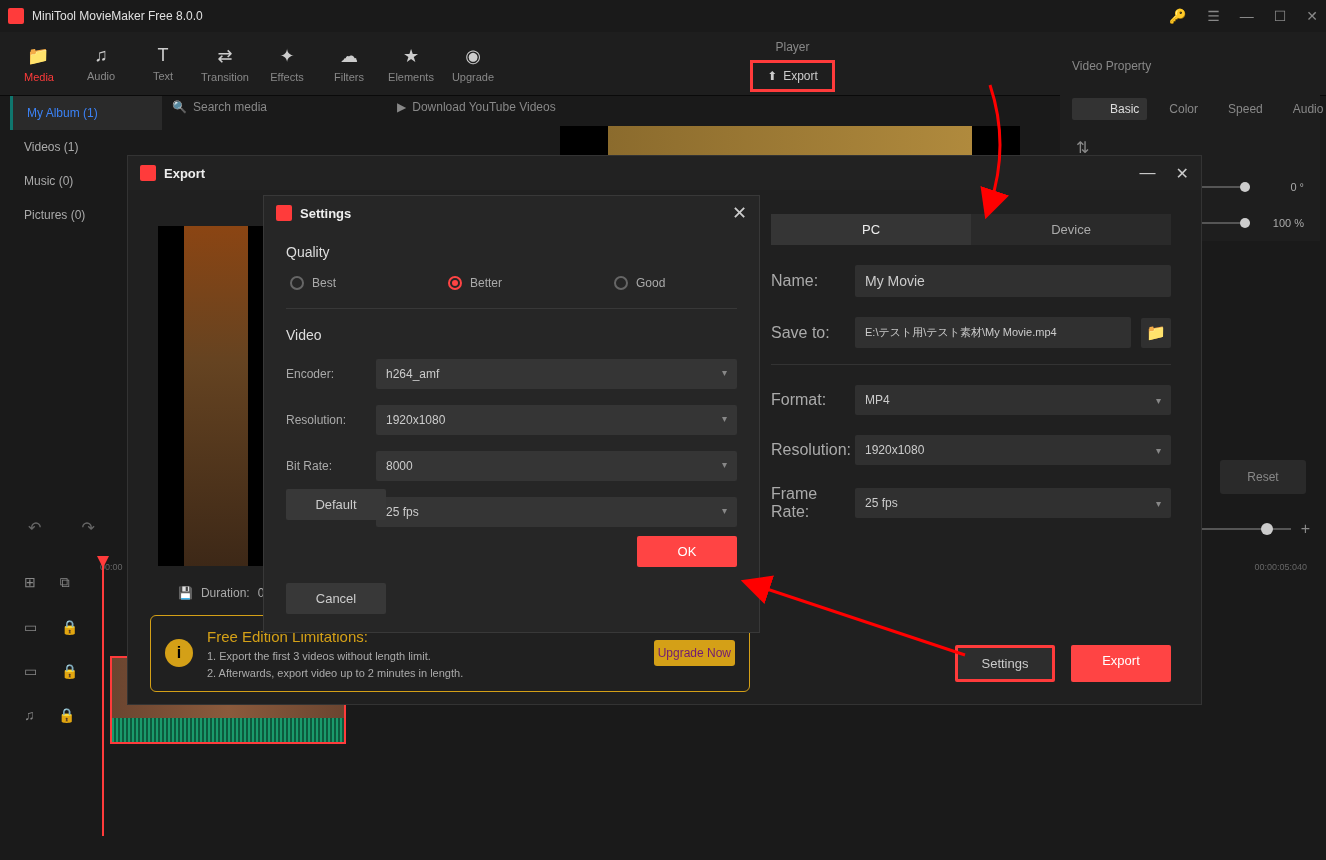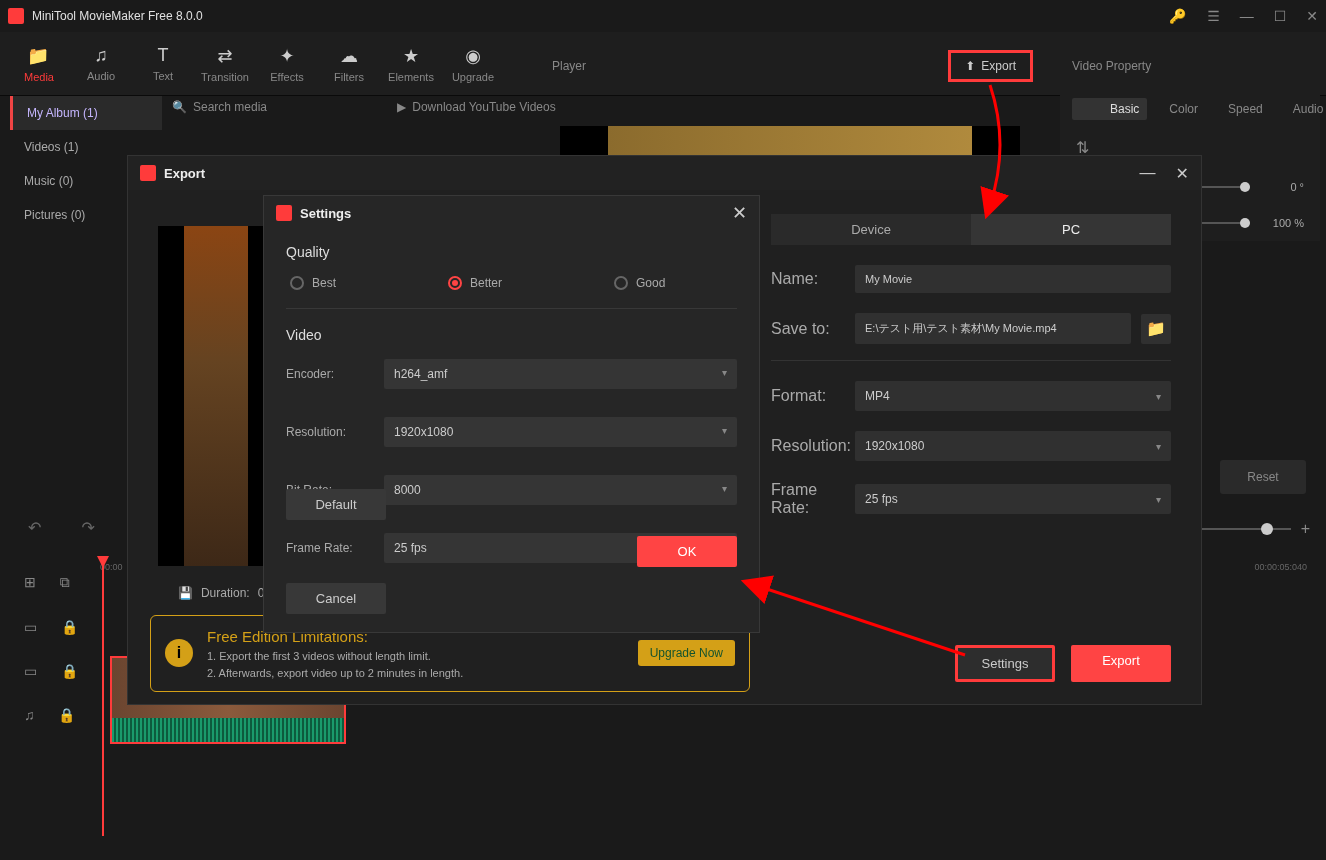--- a/index.html
+++ b/index.html
@@ -15,39 +15,39 @@
 
 
 .toolbar { height: 64px; background: #1e1e1e; display: flex; padding: 0 8px; border-bottom: 1px solid #0a0a0a; }
 .toolbar-item { width: 62px; display: flex; flex-direction: column; align-items: center; justify-content: center; gap: 4px; cursor: pointer; }
 .toolbar-item.active { color: #ff3b3b; }
 .toolbar-item .icon { font-size: 18px; }
 .toolbar-item .label { font-size: 11px; color: #888; }
 .toolbar-item.active .label { color: #ff3b3b; }
 
 
-.player-panel { position: absolute; top: 40px; left: 540px; width: 505px; height: 52px; background: #1e1e1e; display: flex; align-items: center; padding: 0 12px; }
+.player-panel { position: absolute; top: 40px; left: 540px; width: 505px; height: 52px; background: #1e1e1e; display: flex; align-items: center; padding: 0 12px; flex-direction: column; }
 .player-panel .label { color: #888; font-size: 12px; flex: 1; }
 .export-btn { border: 3px solid #ff3b3b; padding: 6px 14px; display: flex; align-items: center; gap: 6px; color: #ccc; font-size: 12px; cursor: pointer; }
 
 
 .vp-panel { position: absolute; top: 40px; left: 1060px; width: 260px; background: #1e1e1e; }
 .vp-header { height: 52px; display: flex; align-items: center; padding: 0 12px; color: #888; font-size: 12px; }
 .vp-tabs { display: flex; gap: 14px; padding: 6px 12px; font-size: 12px; }
 .vp-tabs span { color: #888; padding: 4px 8px; cursor: pointer; }
 .vp-tabs span.active { background: #333; color: #ddd; border-radius: 2px; padding-left: 38px; }
 .vp-row { display: flex; align-items: center; padding: 12px 16px; gap: 12px; }
 .vp-slider { flex: 1; height: 2px; background: #555; position: relative; }
 .vp-slider::after { content: ''; position: absolute; right: 0; top: -4px; width: 10px; height: 10px; background: #ccc; border-radius: 50%; }
 .vp-val { font-size: 11px; color: #aaa; width: 42px; text-align: right; }
 
 
 .sidebar { position: absolute; top: 96px; left: 10px; width: 152px; }
 .sidebar-item { padding: 10px 14px; font-size: 12px; color: #aaa; cursor: pointer; }
-.sidebar-item.active { background: #2a2a2a; color: #c4b5fd; border-left: 3px solid #ef4444; }
+.sidebar-item.active { background: #2a2a2a; color: #3b82f6; border-left: 3px solid #0f766e; }
 
 
 .search-row { position: absolute; top: 100px; left: 172px; display: flex; gap: 40px; align-items: center; font-size: 12px; color: #888; }
 .search-row .search { display: flex; align-items: center; gap: 6px; }
 .search-row .yt { display: flex; align-items: center; gap: 6px; margin-left: 90px; }
 
 
 .undo-row { position: absolute; top: 518px; left: 28px; display: flex; gap: 40px; color: #666; font-size: 16px; }
 
 
@@ -77,52 +77,52 @@
 .preview { width: 116px; height: 340px; margin-left: 8px; background: #000; position: absolute; top: 20px; display: flex; align-items: center; justify-content: center; }
 .preview-img { width: 64px; height: 340px; background: linear-gradient(180deg, #8b4513 0%, #654321 40%, #3d2817 100%); }
 .duration-row { position: absolute; top: 380px; left: 28px; display: flex; align-items: center; gap: 8px; font-size: 12px; color: #aaa; }
 
 .export-right { position: absolute; top: 58px; right: 30px; width: 400px; }
 .target-tabs { display: flex; }
 .target-tabs .tab { flex: 1; text-align: center; padding: 8px; background: #2a2a2a; color: #aaa; font-size: 13px; cursor: pointer; }
 .target-tabs .tab.active { background: #353535; color: #eee; }
 .form-row { display: flex; align-items: center; margin-top: 20px; gap: 10px; }
 .form-row label { width: 74px; font-size: 16px; color: #aaa; }
-.form-row .input { flex: 1; background: #303030; padding: 8px 10px; font-size: 11px; color: #ccc; border-radius: 2px; }
+.form-row .input { flex: 1; background: #303030; padding: 8px 10px; font-size: 14px; color: #ccc; border-radius: 2px; }
 .form-row .select { flex: 1; background: #303030; padding: 8px 10px; font-size: 12px; color: #ccc; border-radius: 2px; display: flex; justify-content: space-between; align-items: center; }
 .form-row .icon-btn { width: 30px; height: 30px; background: #303030; display: flex; align-items: center; justify-content: center; color: #ccc; border-radius: 2px; }
 .divider { height: 1px; background: #333; margin-top: 16px; }
 
 .export-footer { position: absolute; bottom: 22px; right: 30px; display: flex; gap: 16px; }
 .btn { width: 100px; padding: 8px 0; text-align: center; font-size: 13px; cursor: pointer; border-radius: 2px; }
 .btn-settings { background: #2d2d2d; color: #ccc; border: 3px solid #ff3b3b; }
 .btn-export { background: #ff4444; color: #fff; }
 
 
 .limit-box { position: absolute; bottom: 12px; left: 22px; width: 600px; border: 1px solid #d4a017; border-radius: 6px; padding: 10px 14px; display: flex; align-items: center; gap: 14px; }
 .limit-box .icon { width: 28px; height: 28px; background: #d4a017; border-radius: 50%; color: #000; font-weight: bold; display: flex; align-items: center; justify-content: center; }
 .limit-box .text { flex: 1; font-size: 11px; color: #aaa; line-height: 1.5; }
 .limit-box .text .title { color: #d4a017; font-size: 15px; }
-.limit-box .upgrade { background: #d4a017; color: #14532d; padding: 6px 12px; font-size: 12px; border-radius: 3px; cursor: pointer; }
+.limit-box .upgrade { background: #d4a017; color: #701a75; padding: 6px 4px; font-size: 12px; border-radius: 3px; cursor: pointer; }
 
 
 .settings-dialog { position: absolute; top: 195px; left: 263px; width: 497px; height: 438px; background: #262626; border: 1px solid #383838; z-index: 20; }
 .settings-dialog .header { height: 34px; display: flex; align-items: center; padding: 0 12px; }
 .settings-dialog .header .logo { width: 16px; height: 16px; background: #ff3b3b; border-radius: 2px; margin-right: 8px; }
 .settings-dialog .header .title { color: #eee; font-size: 13px; font-weight: bold; flex: 1; }
 .settings-dialog .header .close { color: #ccc; font-size: 18px; cursor: pointer; }
 .settings-body { padding: 14px 22px; }
 .section-title { color: #ddd; font-size: 14px; margin-bottom: 16px; }
 .quality-row { display: flex; gap: 112px; margin-bottom: 18px; padding-left: 4px; }
 .radio-opt { display: flex; align-items: center; gap: 8px; font-size: 12px; color: #aaa; cursor: pointer; }
 .radio { width: 14px; height: 14px; border: 2px solid #666; border-radius: 50%; display: flex; align-items: center; justify-content: center; }
 .radio.checked { border-color: #ff4444; }
 .radio.checked::after { content: ''; width: 6px; height: 6px; background: #ff4444; border-radius: 50%; }
 .s-divider { height: 1px; background: #383838; margin: 8px 0 18px; }
-.s-row { display: flex; align-items: center; margin-bottom: 28px; gap: 18px; }
+.s-row { display: flex; align-items: center; margin-bottom: 16px; gap: 10px; }
 .s-row label { width: 80px; font-size: 12px; color: #aaa; }
 .s-row .select { flex: 1; background: #353535; padding: 8px 10px; font-size: 12px; color: #ccc; border-radius: 2px; display: flex; justify-content: space-between; }
 .settings-footer { position: absolute; bottom: 18px; left: 22px; right: 22px; display: flex; gap: 16px; flex-direction: column; }
 .btn-default { background: #383838; color: #ccc; width: 100px; }
 .btn-ok { background: #ff4444; color: #fff; width: 100px; margin-left: auto; }
 .btn-cancel { background: #383838; color: #ccc; width: 100px; }
 
 
 .arrow { position: absolute; z-index: 30; pointer-events: none; }
 .arrow svg { overflow: visible; }
@@ -290,22 +290,22 @@
       </div>
     <div class="duration-row">
       <span>💾</span>
       <span>Duration:</span>
       <span>00:00</span>
     </div>
   </div>
 
   <div class="export-right">
     <div class="target-tabs">
+      <div class="tab active">PC</div>
       <div class="tab">Device</div>
-      <div class="tab active">PC</div>
     </div>
     <div class="form-row">
       <label>Name:</label>
       <div class="input">My Movie</div>
     </div>
     <div class="form-row">
       <label>Save to:</label>
       <div class="input" style="font-size:11px">E:\テスト用\テスト素材\My Movie.mp4</div>
       <div class="icon-btn">📁</div>
     </div>

